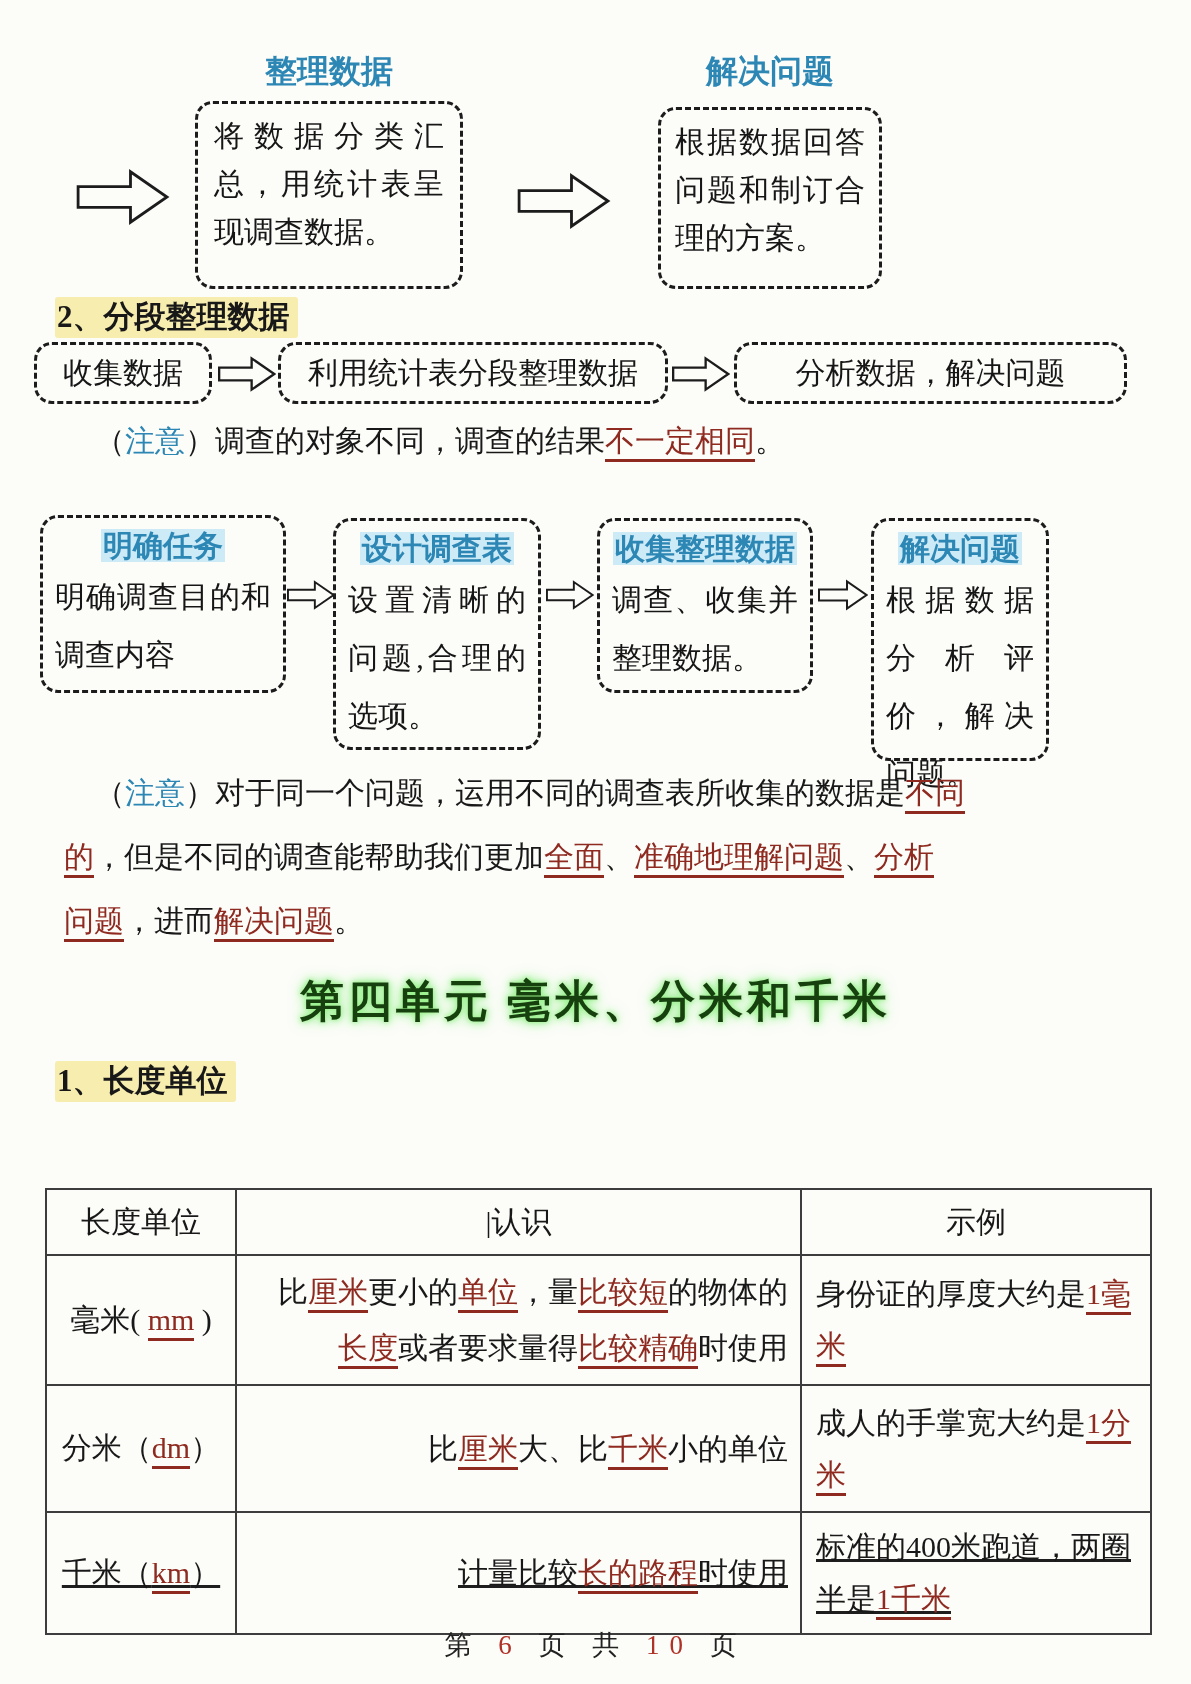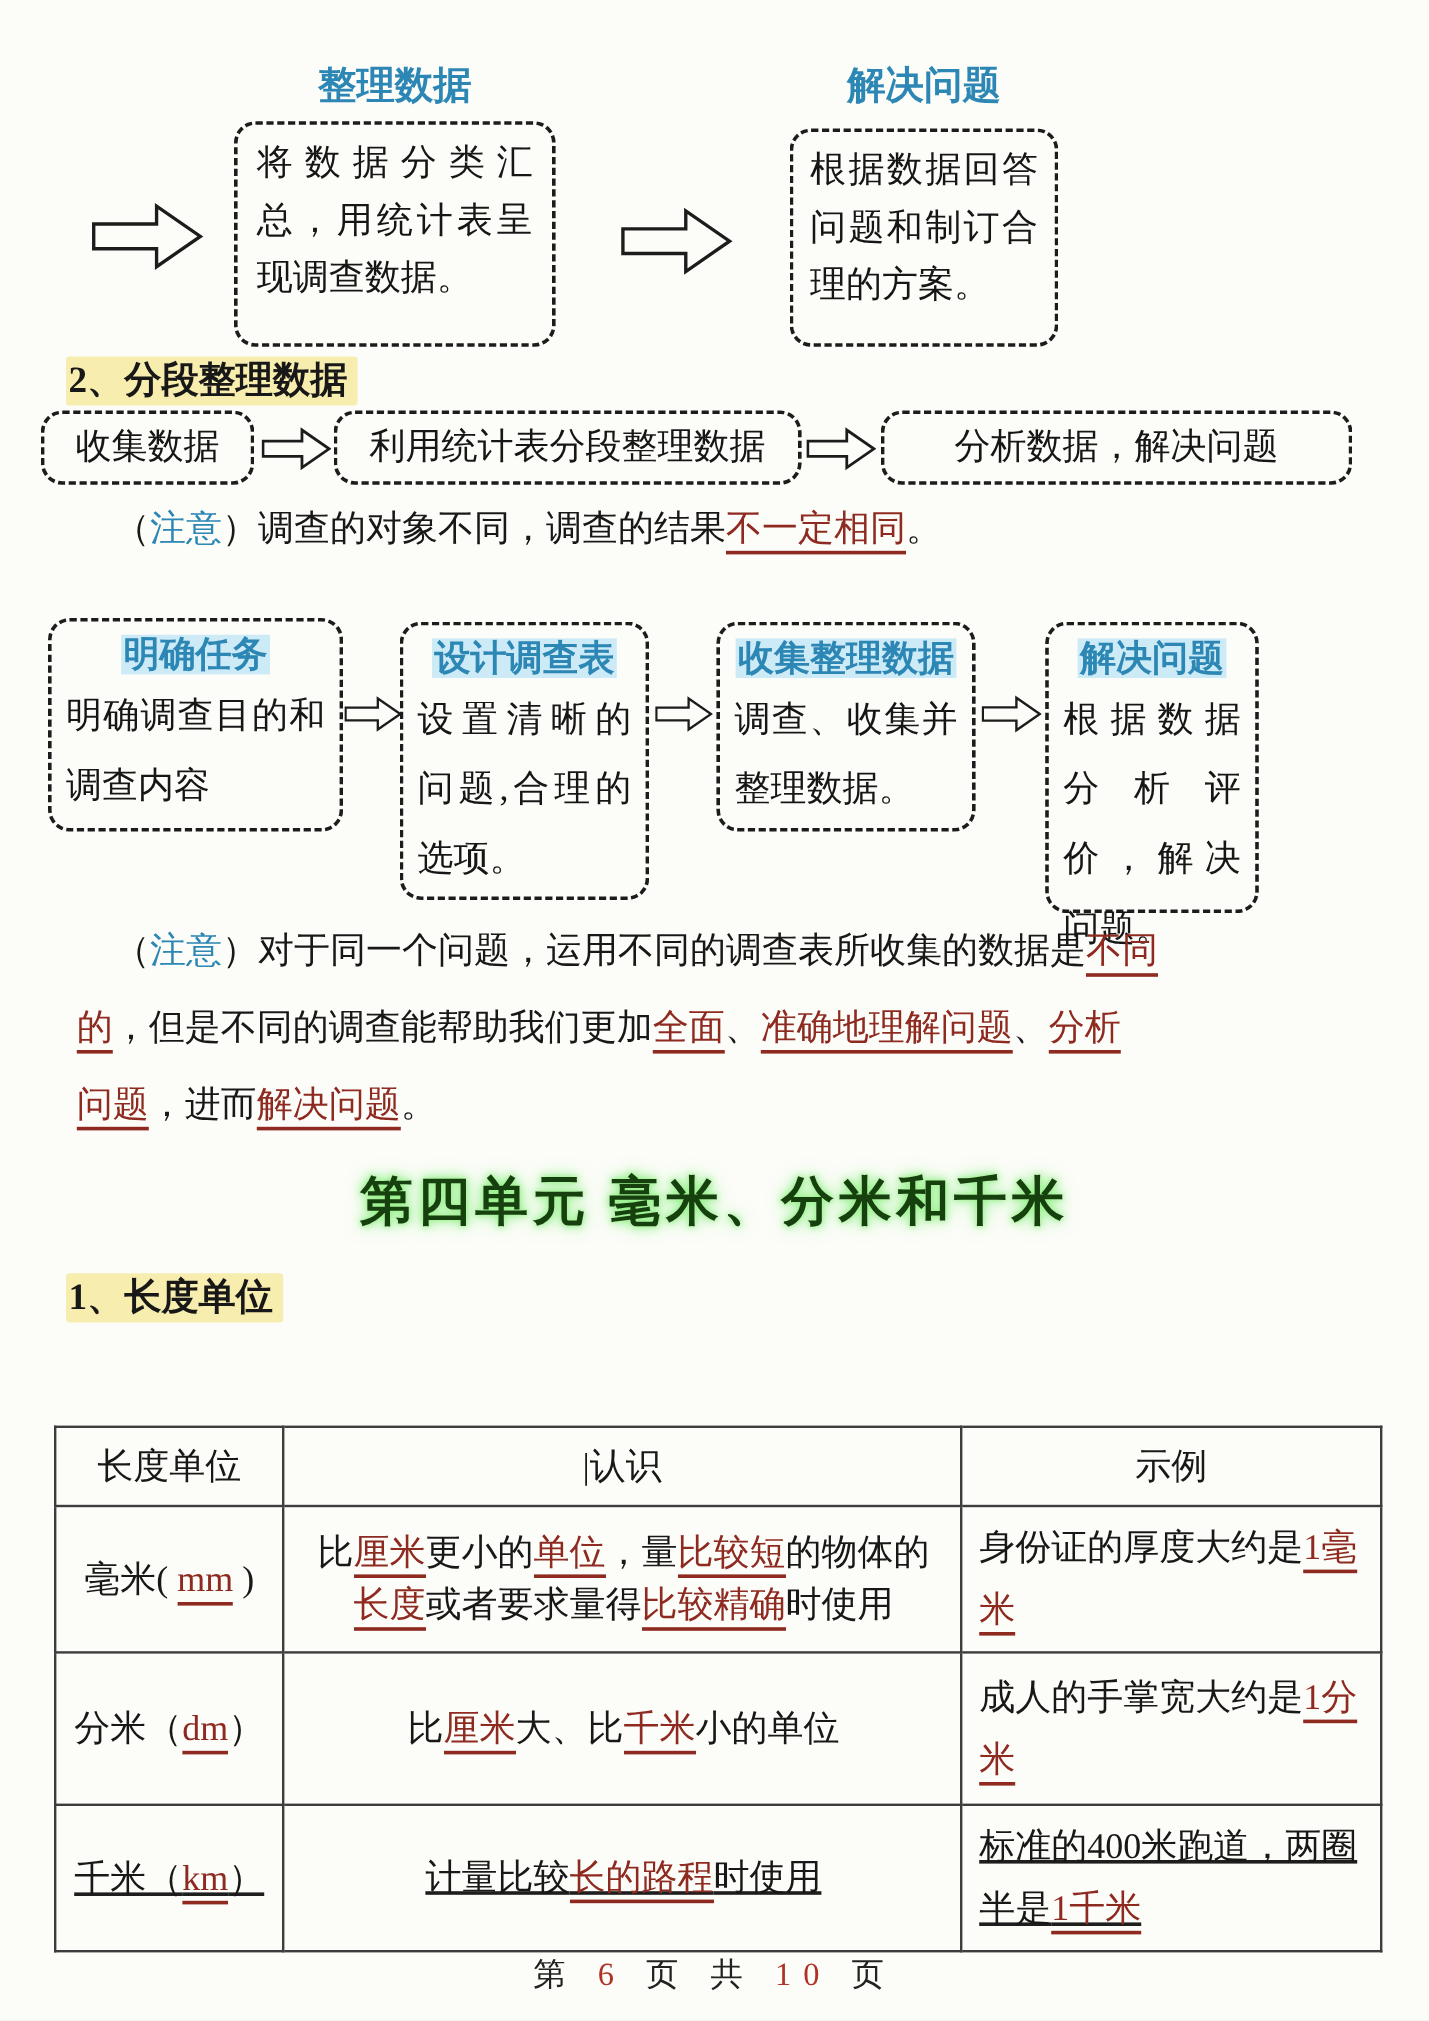--- a/index.html
+++ b/index.html
@@ -48,21 +48,21 @@
   }
 
   
   table.len-table{border-collapse:collapse;table-layout:fixed;width:1105px;}
   table.len-table td,table.len-table th{
     border:2px solid #3d3d3d;font-size:30px;color:#181818;
     font-weight:normal;box-sizing:border-box;vertical-align:middle;
   }
   .th-cell{text-align:center;height:66px;}
   .unit-cell{text-align:center;}
-  .desc-cell{text-align:center;padding:8px 12px 8px 14px;line-height:44px;}
+  .desc-cell{text-align:right;padding:8px 12px 8px 14px;line-height:56px;}
   .ex-cell{text-align:left;padding:8px 10px 8px 14px;line-height:52px;}
 
   .page-footer{
     width:100%;text-align:center;font-size:27px;letter-spacing:10px;color:#222;
   }
   .arrow-svg{display:block;}
 </style>
 </head>
 <body>
 

